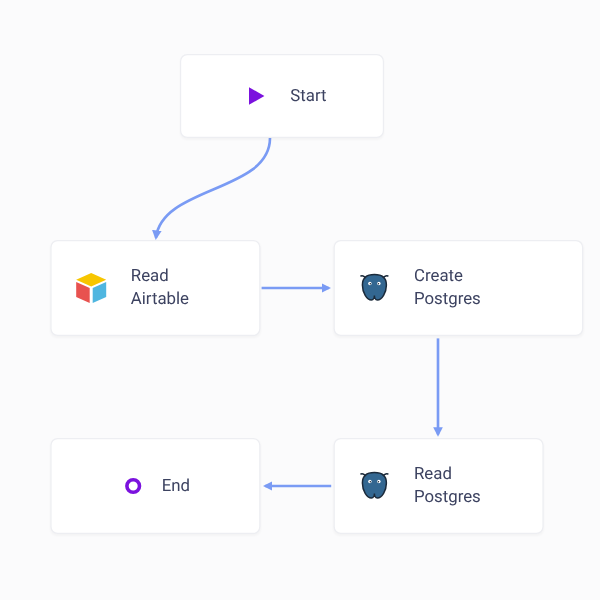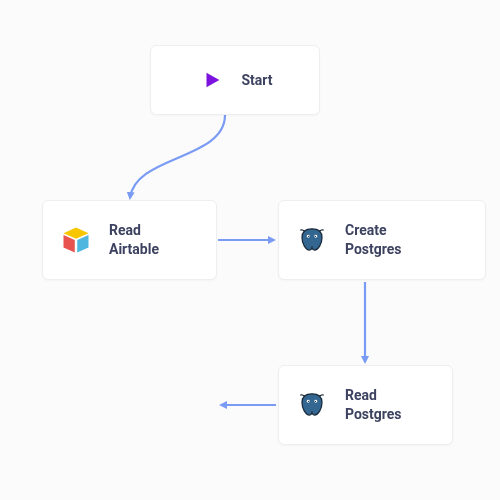--- a/index.html
+++ b/index.html
@@ -26,21 +26,20 @@
   .node {
     position: absolute;
     background: #ffffff;
     border: 1px solid #edeef2;
     border-radius: 6px;
     box-shadow: 0 1px 2px rgba(20,20,40,0.03);
     display: flex;
     align-items: center;
     box-sizing: border-box;
     padding: 0 18px;
-    font-weight: bold;
   }
   .node .icon {
     width: 30px;
     height: 30px;
     flex: 0 0 30px;
     display: flex;
     align-items: center;
     justify-content: center;
     margin-right: 18px;
   }
@@ -118,14 +117,22 @@
         <circle cx="18.6" cy="18.3" r="1" fill="#1b2a3a"></circle>
         <circle cx="29.4" cy="18.3" r="1" fill="#1b2a3a"></circle>
         <path d="M12 10 C10 8 8 7 6 8" stroke="#1b2a3a" stroke-width="2" fill="none" stroke-linecap="round"></path>
         <path d="M36 10 C38 8 40 7 42 8" stroke="#1b2a3a" stroke-width="2" fill="none" stroke-linecap="round"></path>
       </svg>
     </span>
     <span class="label">Read
 Postgres</span>
   </div>
 
+  <div class="node" style="left:42px; top:365px; width:175px; height:80px; justify-content:center;">
+    <span class="icon" style="margin-right:14px; width:20px; flex-basis:20px;">
+      <svg viewBox="0 0 24 24" width="18" height="18">
+        <circle cx="12" cy="12" r="7" fill="none" stroke="#7b12de" stroke-width="4"></circle>
+      </svg>
+    </span>
+    <span class="label">End</span>
+  </div>
 
 </div>
 
 </body></html>

